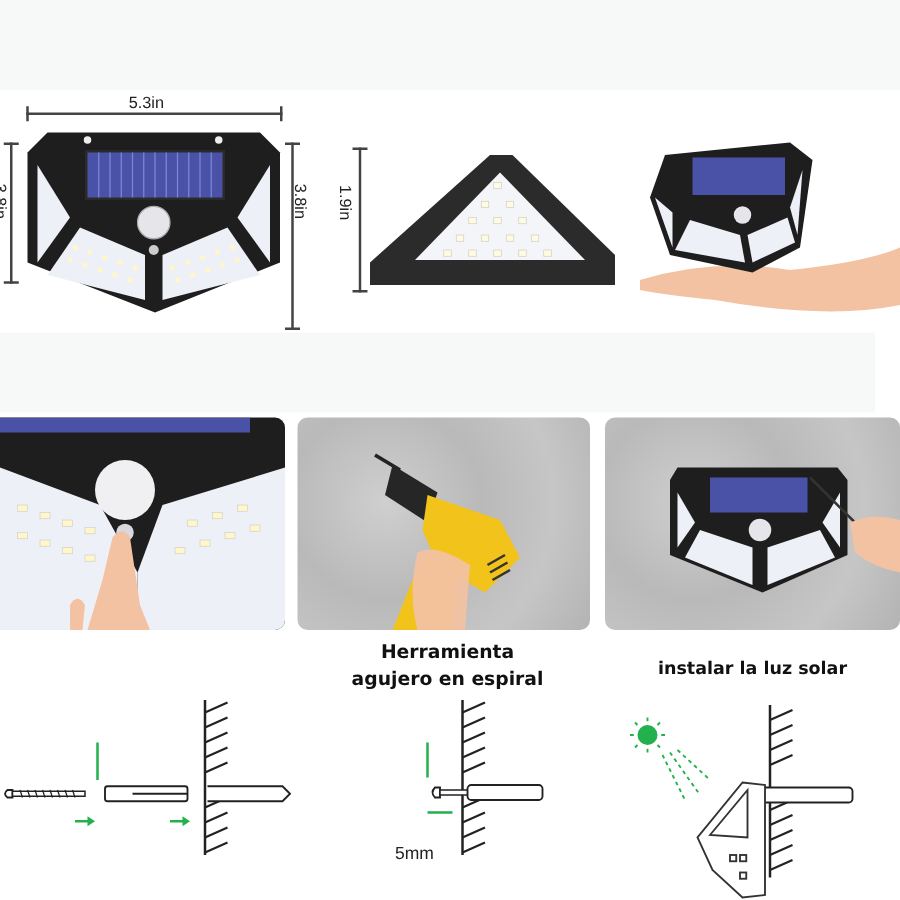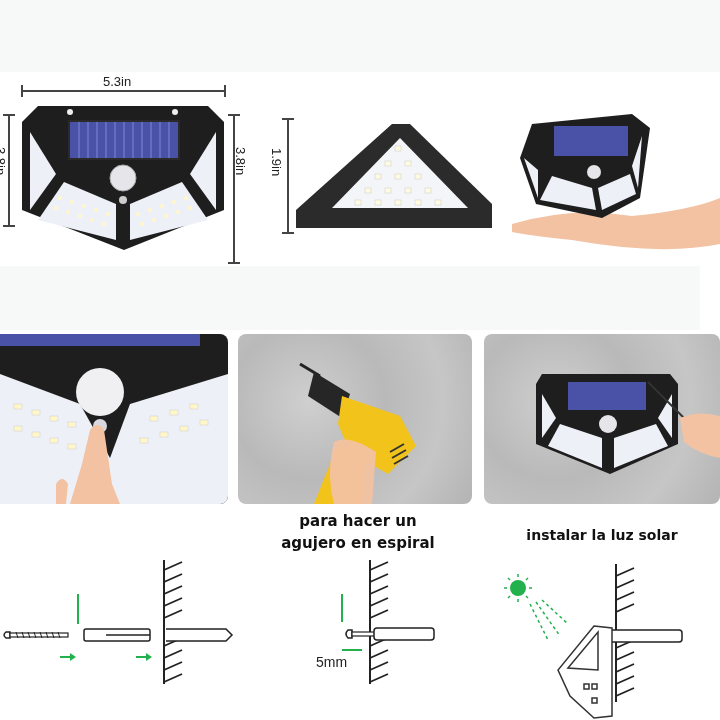--- a/index.html
+++ b/index.html
@@ -177,21 +177,21 @@
     <path d="M184 112 L172 90 L130 104 L130 134 Z" fill="#eef0f8"></path>
     <circle cx="124" cy="90" r="9" fill="#e6e6ea"></circle>
     <line x1="164" y1="48" x2="200" y2="84" stroke="#333" stroke-width="2"></line>
     <path d="M196 84 Q214 76 236 82 L236 124 Q214 120 200 108 Z" fill="#f2c2a2"></path>
   </svg>
 </div>
 
 <div class="caption" style="left:0;top:520px;width:228px;">
 </div>
 <div class="caption" style="left:258px;top:510px;width:200px;">
-  <div>para hacer un</div>
+  <div>Herramienta</div>
   <div>agujero en espiral</div>
 </div>
 <div class="caption" style="left:494px;top:524px;width:216px;font-size:14px;">
   <div>instalar la luz solar</div>
 </div>
 
 <svg class="abs" style="left:0;top:560px;" width="250" height="160" viewBox="0 0 250 160">
   <line x1="78" y1="34" x2="78" y2="64" stroke="#22b14c" stroke-width="2"></line>
   <g>
     <path d="M6 72 Q2 75 6 78 L10 78 L10 72 Z" fill="none" stroke="#222" stroke-width="1.5"></path>
@@ -242,21 +242,21 @@
       <line x1="40" y1="58" x2="58" y2="50"></line>
     <line x1="40" y1="86" x2="58" y2="78"></line>
       <line x1="40" y1="98" x2="58" y2="90"></line>
       <line x1="40" y1="110" x2="58" y2="102"></line>
       <line x1="40" y1="122" x2="58" y2="114"></line>
   </g>
   <path d="M18 70 Q14 74 18 78 L22 78 L22 70 Z" fill="none" stroke="#222" stroke-width="1.5"></path>
   <rect x="22" y="72" width="60" height="4" fill="#fff" stroke="#222" stroke-width="1.2"></rect>
   <rect x="44" y="68" width="60" height="12" rx="3" fill="#fff" stroke="#222" stroke-width="1.5"></rect>
 </svg>
-<div class="mm-label" style="left:316px;top:654px;">5mm</div>
+<div class="mm-label" style="left:316px;top:674px;">5mm</div>
 
 <svg class="abs" style="left:496px;top:562px;" width="224" height="158" viewBox="0 0 224 158">
   <g>
     <circle cx="22" cy="26" r="8" fill="#22b14c"></circle>
     <g stroke="#22b14c" stroke-width="1.5">
       <line x1="22" y1="12" x2="22" y2="15"></line>
         <line x1="22" y1="37" x2="22" y2="40"></line>
         <line x1="8" y1="26" x2="11" y2="26"></line>
         <line x1="33" y1="26" x2="36" y2="26"></line>
       <line x1="12" y1="16" x2="14" y2="18"></line>

